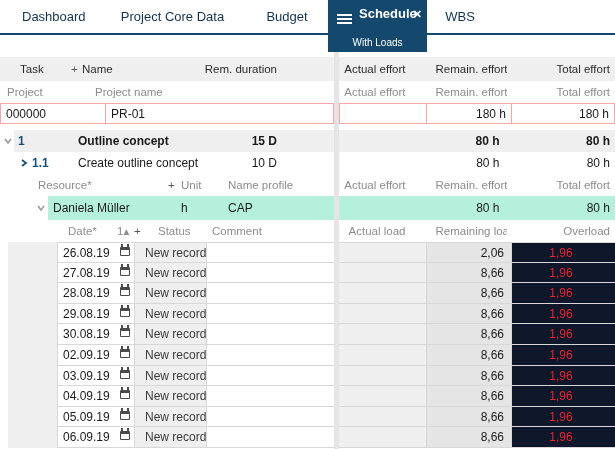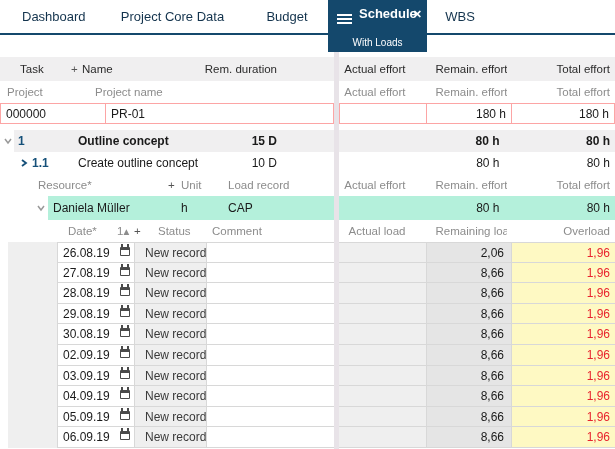--- a/index.html
+++ b/index.html
@@ -49,21 +49,21 @@
   .load-rows{position:absolute;left:0;top:242px;width:615px;}
   .lr{position:relative;width:615px;height:20.6px;line-height:20.6px;}
   .lr .cell{position:absolute;top:0;height:100%;box-sizing:border-box;border-bottom:1px solid #D8D8D8;
             overflow:hidden;white-space:nowrap;}
   .lr .gutter{left:8px;width:49px;background:#EFEFEF;border-bottom:none;}
   .lr .date{left:57px;width:78px;background:#fff;border-left:1px solid #D8D8D8;border-right:1px solid #D8D8D8;padding-left:5px;}
   .lr .status{left:135px;width:72px;background:#EFEFEF;border-right:1px solid #D8D8D8;padding-left:10px;color:#3a3a3a;}
   .lr .comment{left:207px;width:127px;background:#fff;}
   .lr .aload{left:339px;width:88px;background:#EFEFEF;border-right:1px solid #D8D8D8;}
   .lr .rload{left:427px;width:85px;background:#e5e5e5;border-right:1px solid #D8D8D8;text-align:right;padding-right:7px;}
-  .lr .oload{left:512px;width:103px;background:#fef9c3;text-align:right;padding-right:5px;color:#E8242E;}
+  .lr .oload{left:512px;width:103px;background:#0f172a;text-align:center;padding-right:5px;color:#E8242E;}
   .lr:first-child .cell{border-top:1px solid #D8D8D8;}
   .lr:first-child .gutter{border-top:none;}
 
   
   .cal{position:absolute;right:4px;top:4px;width:10px;height:9px;box-sizing:border-box;
        border:1px solid #4a4a4a;border-top:3px solid #4a4a4a;border-radius:1px;background:#fff;cursor:pointer;}
   .cal:before,.cal:after{content:"";position:absolute;top:-6px;width:2px;height:3px;background:#4a4a4a;}
   .cal:before{left:0px;}
   .cal:after{right:0px;}
 
@@ -156,21 +156,21 @@
       <span class="c c2">80 h</span>
       <span class="c c3">80 h</span>
     </div>
   </div>
 
   <div class="row" style="top:174px;height:22px;line-height:22px;">
     <div class="lp">
       <span class="abs sub-txt" style="left:38px;">Resource*</span>
       <span class="abs sub-txt plus" style="left:168px;">+</span>
       <span class="abs sub-txt" style="left:181px;">Unit</span>
-      <span class="abs sub-txt" style="left:228px;">Load record</span>
+      <span class="abs sub-txt" style="left:228px;">Name profile</span>
     </div>
     <div class="rp">
       <span class="c c1 sub-txt">Actual effort</span>
       <span class="c c2 sub-txt">Remain. effort</span>
       <span class="c c3 sub-txt">Total effort</span>
     </div>
   </div>
 
   <div class="row" style="top:196px;height:24px;line-height:24px;">
     <div class="lp">

